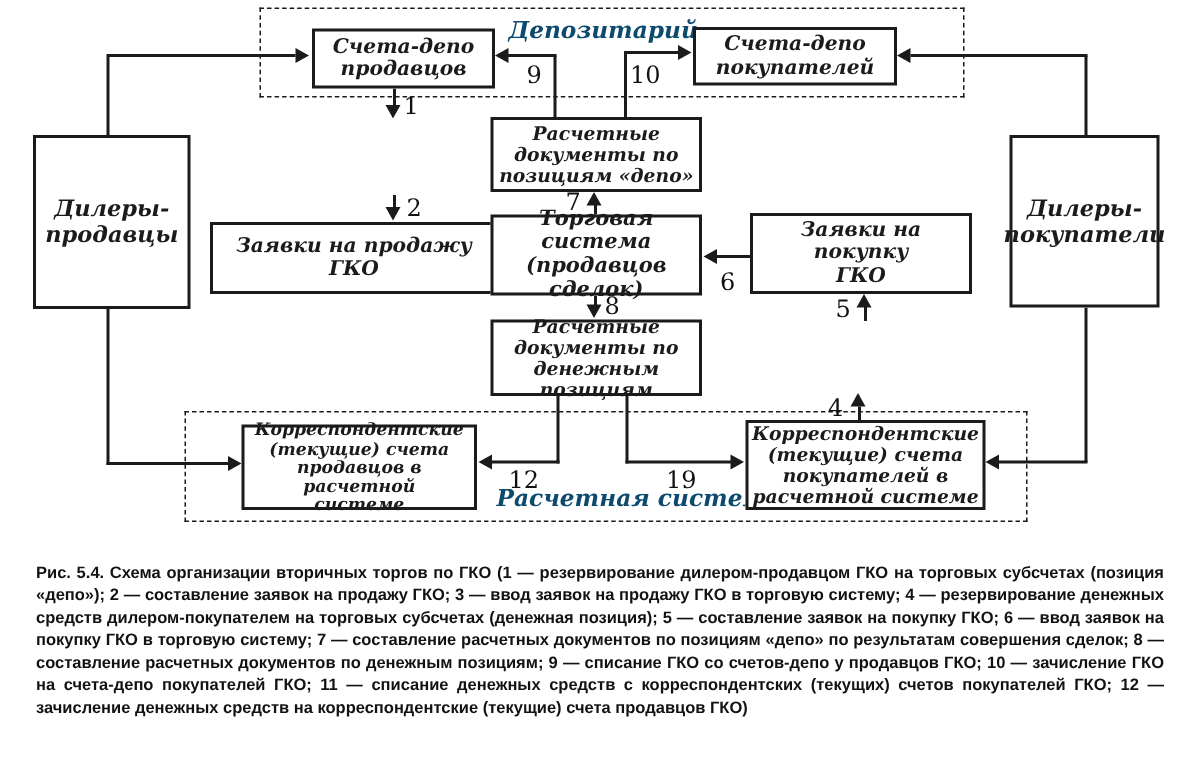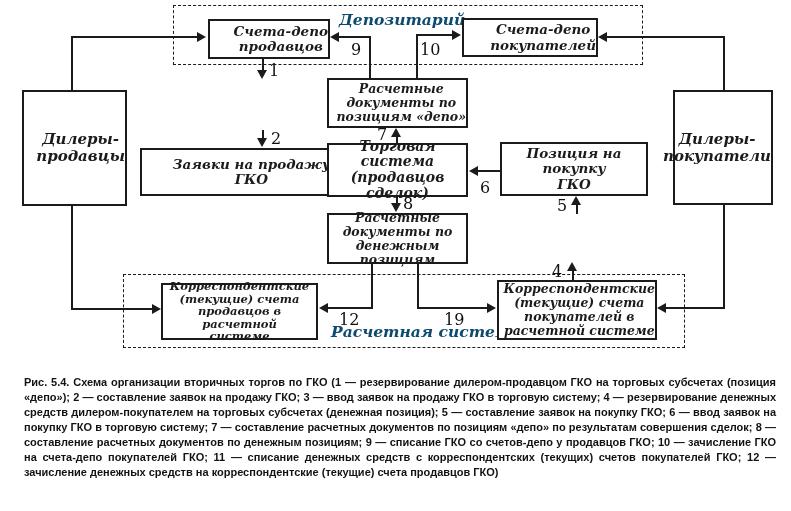--- a/index.html
+++ b/index.html
@@ -3,21 +3,21 @@
 <meta charset="utf-8">
 <style>
   html,body{margin:0;padding:0;background:#ffffff;}
   .page{position:relative;width:791px;height:511px;background:#ffffff;overflow:hidden;
         font-family:"DejaVu Serif",serif;color:#1b1b1b;}
   .diagram{position:absolute;left:0;top:0;width:791px;height:360px;}
   .grp{position:absolute;border:1.6px dashed #1b1b1b;}
   .grp-label{position:absolute;font-style:italic;font-weight:bold;font-size:15.5px;
              color:#0c4a6e;background:#ffffff;padding:0 3px;white-space:nowrap;}
   .box{position:absolute;border:2.5px solid #1b1b1b;background:#ffffff;
-       display:flex;align-items:center;justify-content:flex-end;text-align:center;
+       display:flex;align-items:center;justify-content:center;text-align:center;
        font-style:italic;font-weight:bold;line-height:1.12;box-sizing:border-box;}
   .bt{white-space:pre-line;}
   .f15{font-size:15px;}
   .f14{font-size:14px;}
   .f135{font-size:13.5px;}
   .f13{font-size:13px;line-height:1.1;}
   .f125{font-size:12.5px;}
   .f115{font-size:11.5px;line-height:1.1;}
   .ln{position:absolute;background:#1b1b1b;}
   .ar{position:absolute;width:0;height:0;border:5px solid transparent;}
@@ -126,21 +126,21 @@
       <span class="bt">Расчетные
 документы по
 позициям «депо»</span>
     </div>
     <div class="box f14" style="left:327px;top:143px;width:141px;height:54px">
       <span class="bt">Торговая система
 (продавцов
 сделок)</span>
     </div>
     <div class="box f135" style="left:500px;top:142px;width:148px;height:54px">
-      <span class="bt">Позиция на покупку
+      <span class="bt">Заявки на покупку
 ГКО</span>
     </div>
     <div class="box f125" style="left:327px;top:213px;width:141px;height:51px">
       <span class="bt">Расчетные
 документы по
 денежным позициям</span>
     </div>
     <div class="box f15" style="left:22px;top:90px;width:105px;height:116px">
       <span class="bt">Дилеры-
 продавцы</span>

